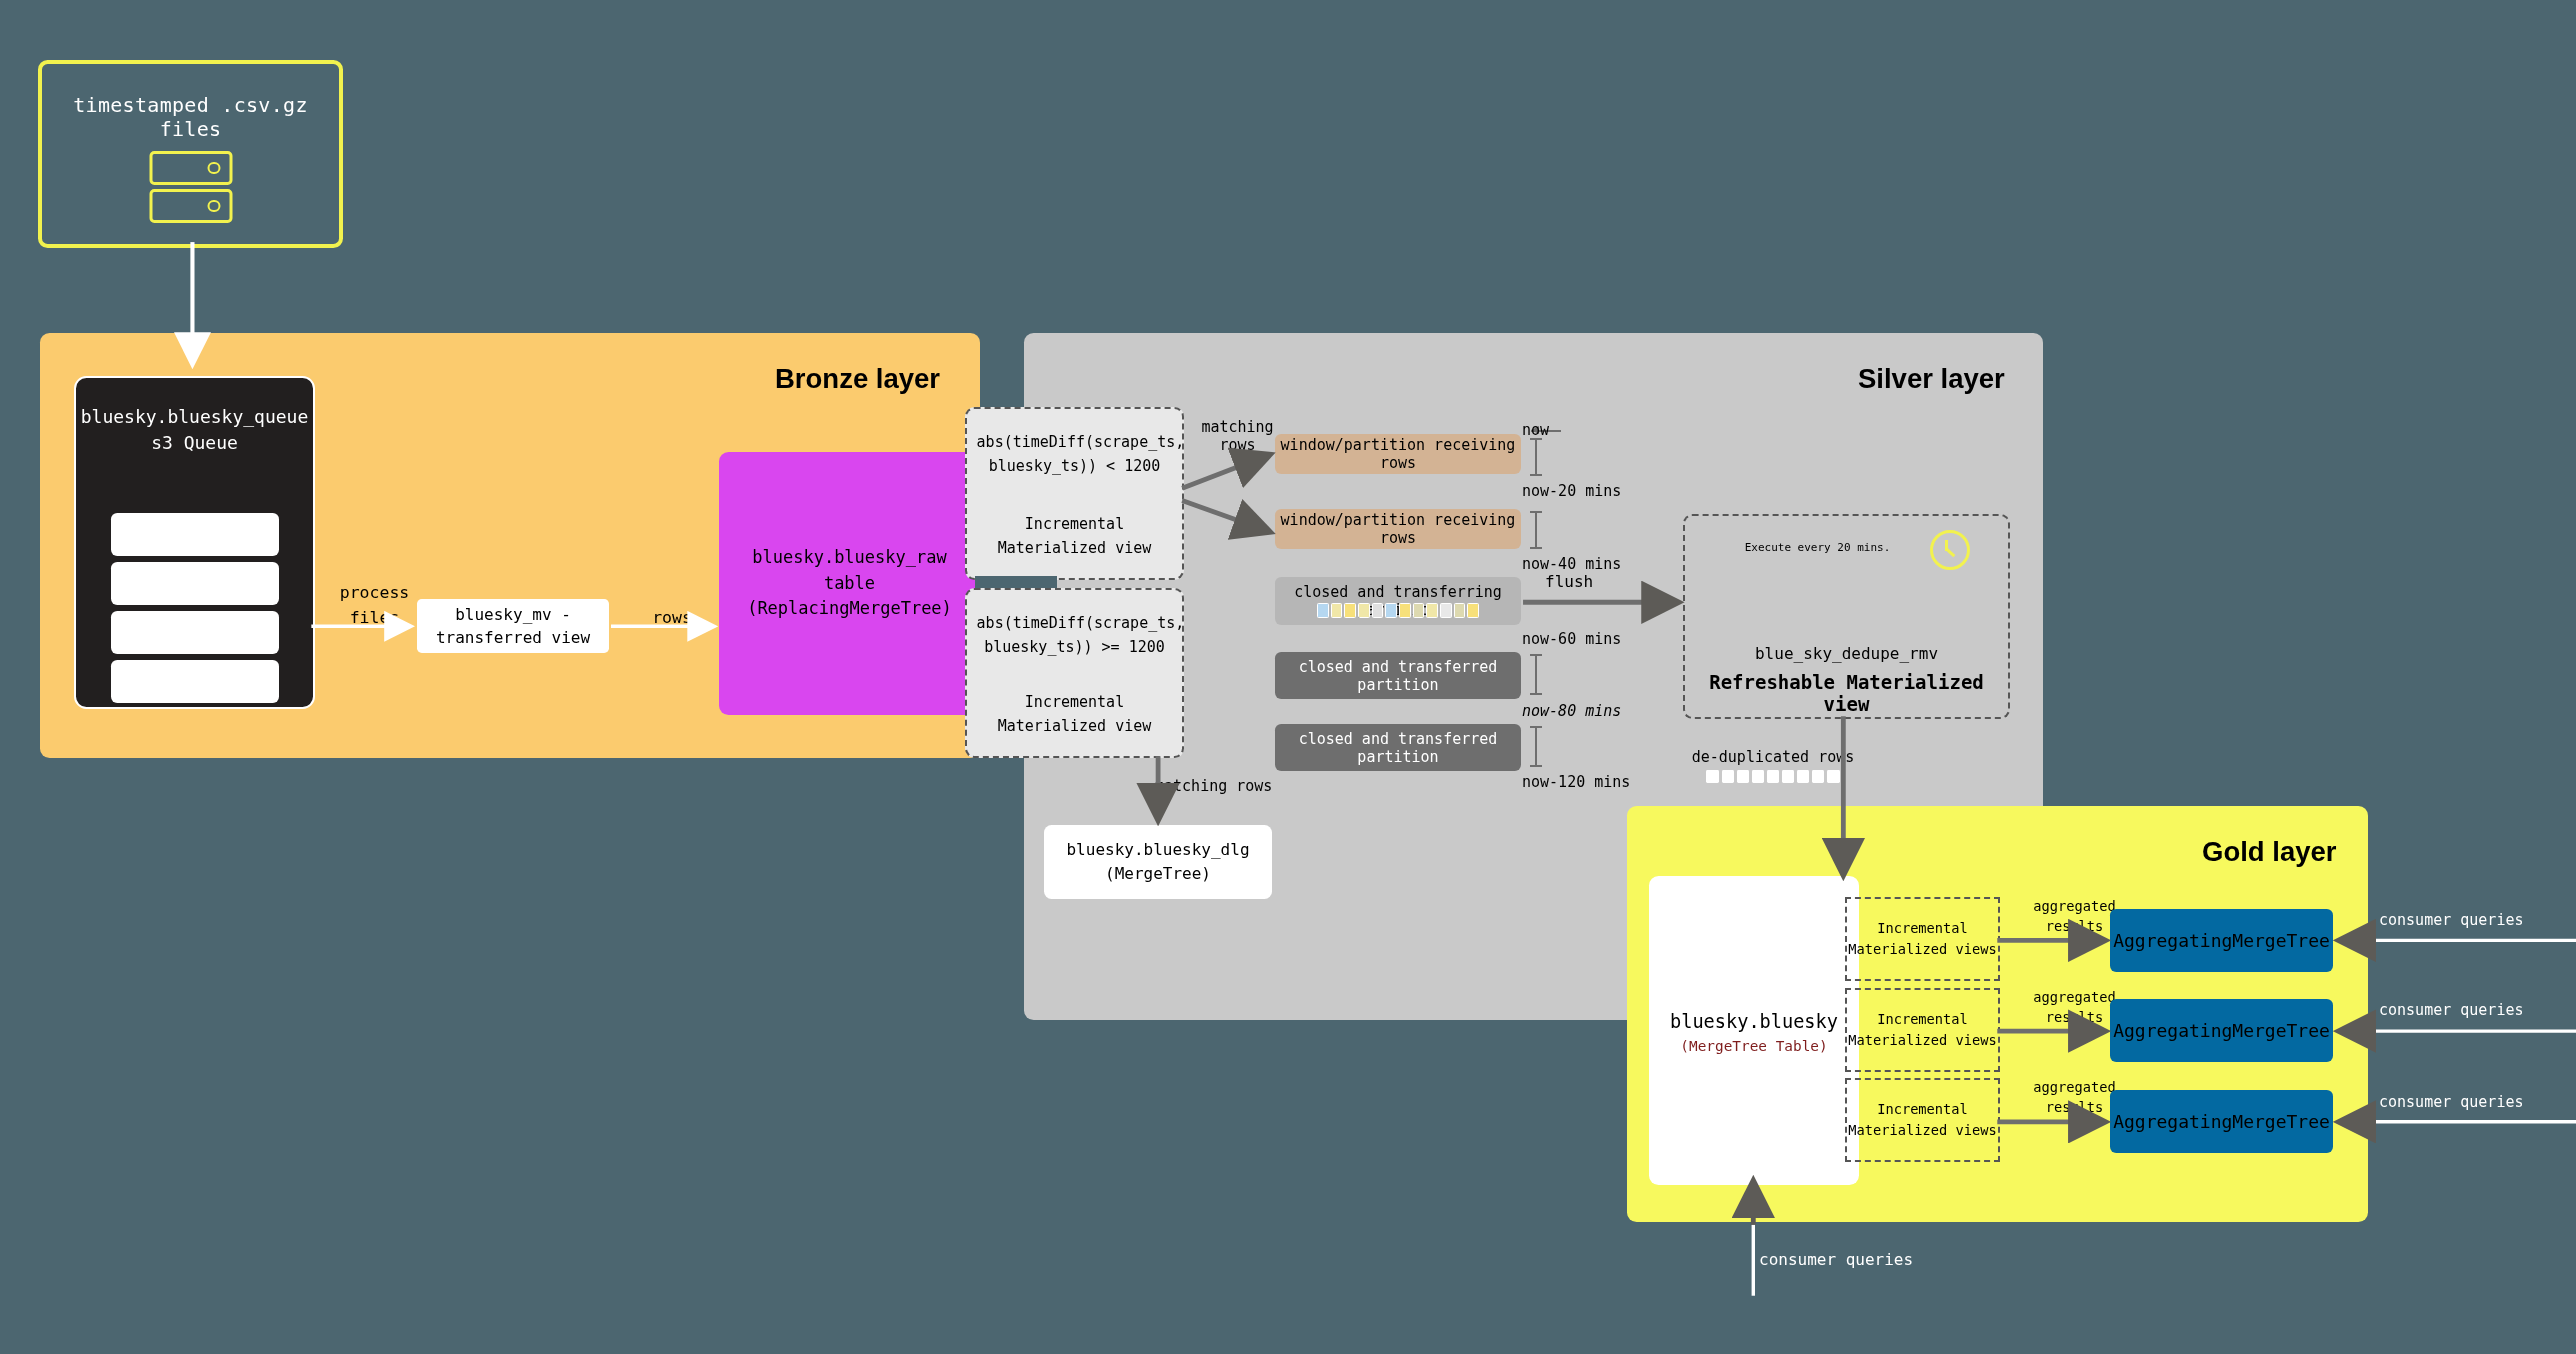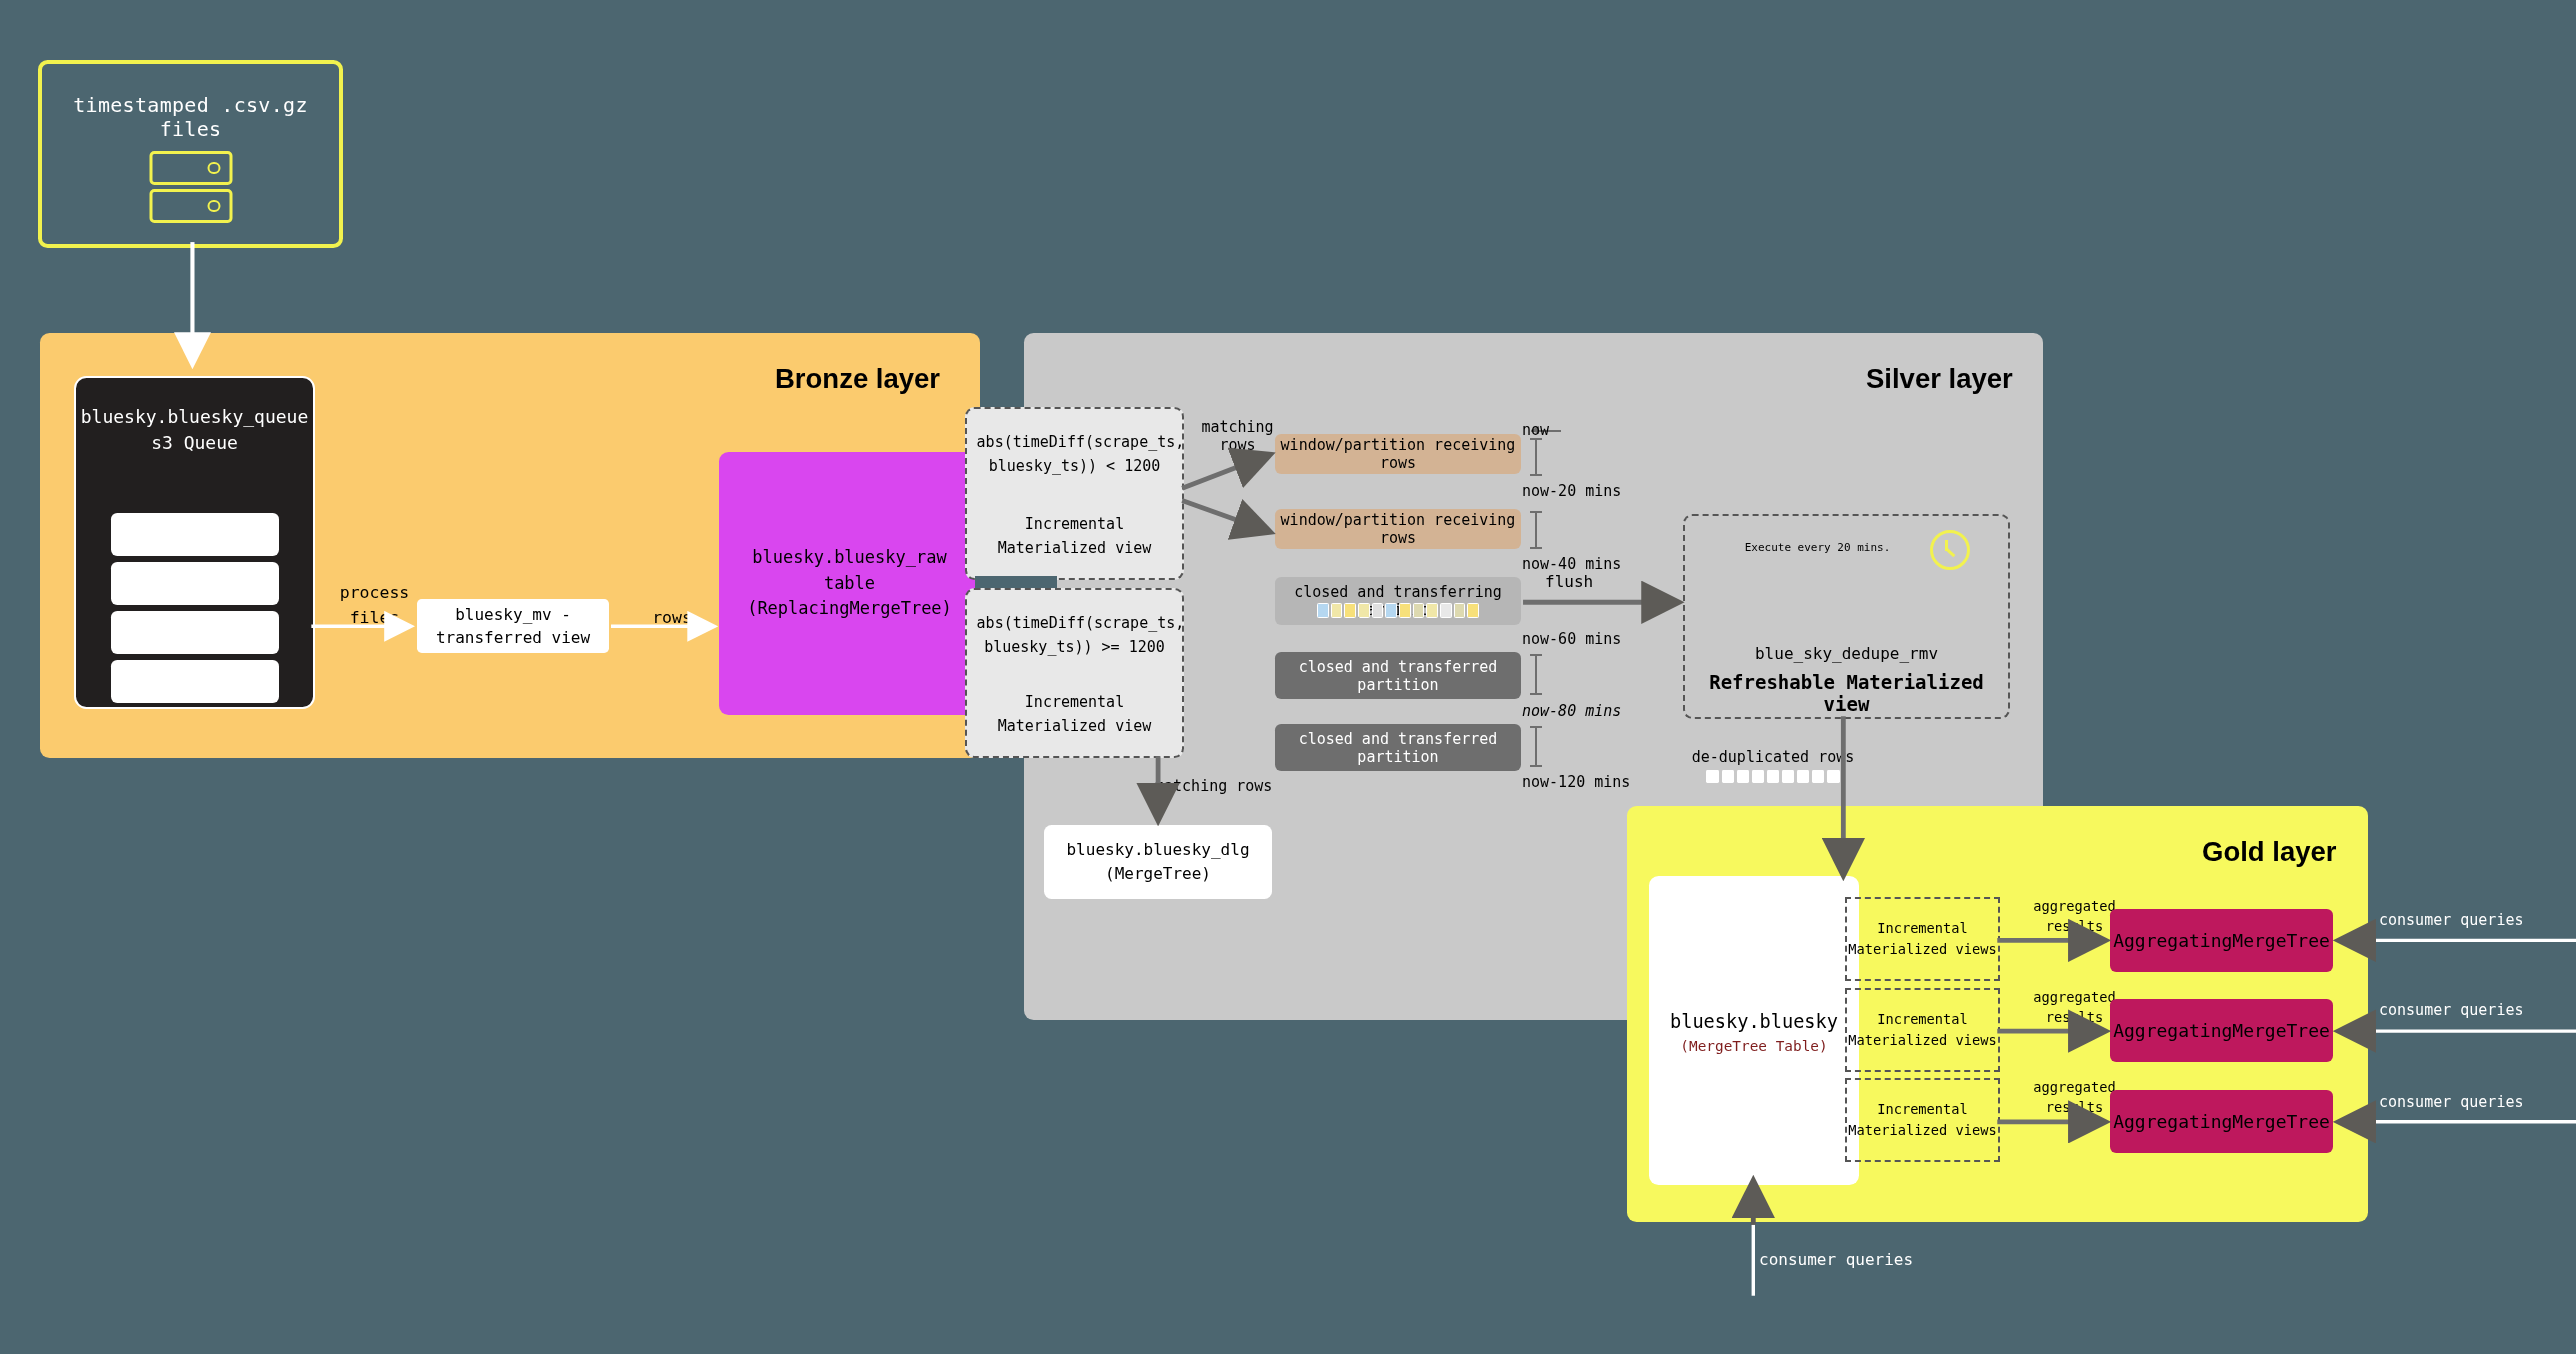--- a/index.html
+++ b/index.html
@@ -66,21 +66,21 @@
     left:719px;top:452px;width:261px;height:263px;background:#d946ef;border-radius:9.6px;
     font-size:17px;line-height:1.5;color:#000;
   }
   #lbl-process{left:323px;top:581px;width:103px;text-align:center;color:#000;font-size:16.5px;line-height:1.5;}
   #lbl-rows{left:634px;top:608px;width:76px;text-align:center;color:#000;font-size:16.5px;}
 
   
   #silver-panel{
     left:1024px;top:333px;width:1019px;height:687px;background:#c9c9c9;
   }
-  #silver-title{left:1858px;top:363px;font-size:27.5px;margin-left:8px;}
+  #silver-title{left:1858px;top:363px;font-size:27.5px;}
 
   .imv{
     position:absolute;background:#e8e8e8;border:2.7px dashed #555555;border-radius:9.6px;
     font-size:15px;line-height:1.6;color:#000;
   }
   #imv-1{left:965px;top:407px;width:215px;height:169px;}
   #imv-2{left:965px;top:588px;width:215px;height:166px;}
   .imv-expr{position:absolute;left:9.6px;right:9.6px;top:20.6px;text-align:center;}
   .imv-kind{position:absolute;left:9.6px;right:9.6px;bottom:18px;text-align:center;}
   #imv-gap{left:975px;top:576px;width:82px;height:12.4px;background:#4c6670;}
@@ -150,21 +150,21 @@
 
   .gimv{
     position:absolute;width:151px;height:80px;border:2.1px dashed #555555;
     font-size:13.7px;line-height:1.5;color:#000;background:transparent;
   }
   #gimv-0{left:1845px;top:897px;}
   #gimv-1{left:1845px;top:988px;}
   #gimv-2{left:1845px;top:1078px;}
 
   .amt{
-    position:absolute;left:2110px;width:223px;height:63px;background:#be185d;border-radius:6.2px;
+    position:absolute;left:2110px;width:223px;height:63px;background:#0369a1;border-radius:6.2px;
     font-size:18px;color:#000;
   }
   #amt-0{top:909px;} #amt-1{top:999px;} #amt-2{top:1090px;}
 
   .agg-label{position:absolute;left:2030px;width:89px;text-align:center;font-size:13.7px;line-height:1.45;color:#000;}
   #agg-0{top:897px;} #agg-1{top:988px;} #agg-2{top:1078px;}
 
   .cq-label{position:absolute;left:2379px;font-size:15px;color:#ffffff;white-space:nowrap;}
   #cq-0{top:911px;} #cq-1{top:1001px;} #cq-2{top:1093px;}
   #cq-bottom{left:1759px;top:1250px;font-size:16px;color:#ffffff;white-space:nowrap;}

